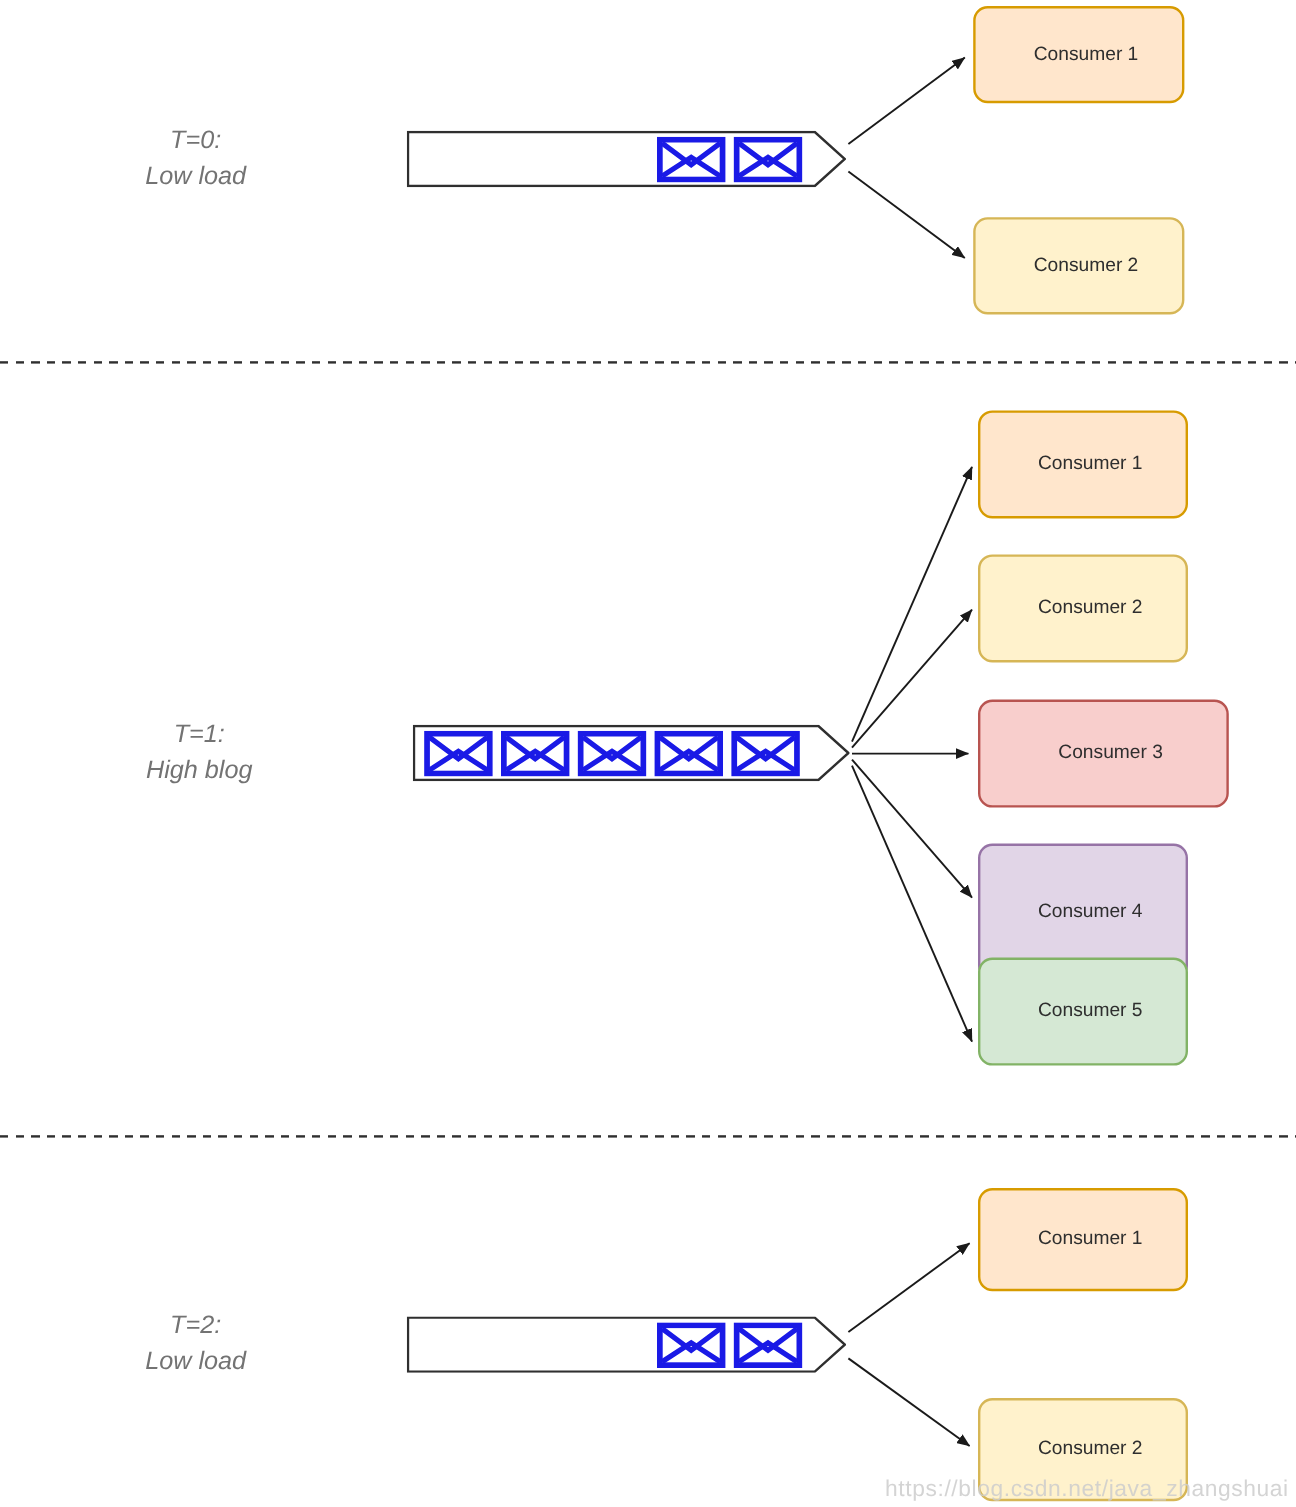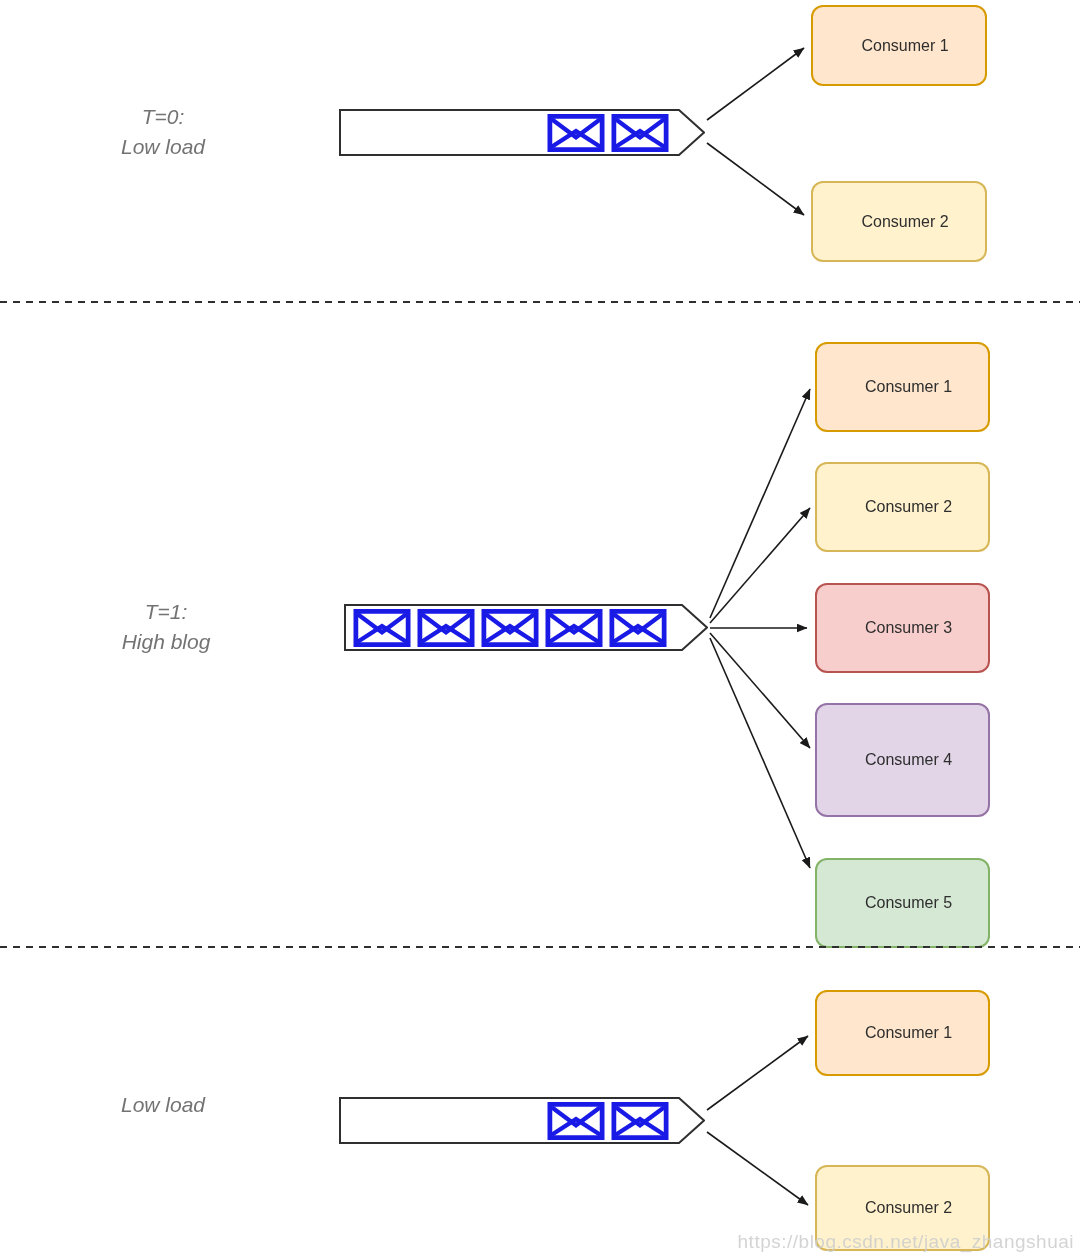--- a/index.html
+++ b/index.html
@@ -125,33 +125,34 @@
   </svg>
 </div>
   </div>
 
   <div class="consumer" style="left: 815px; top: 342px; width: 175px; height: 90px; background-color: rgb(255, 230, 204); border-color: rgb(215, 155, 0);">
     <span>Consumer 1</span>
   </div>
   <div class="consumer" style="left: 815px; top: 462px; width: 175px; height: 90px; background-color: rgb(255, 242, 204); border-color: rgb(214, 182, 86);">
     <span>Consumer 2</span>
   </div>
-  <div class="consumer" style="left: 815px; top: 583px; width: 175px; height: 90px; background-color: rgb(248, 206, 204); border-color: rgb(184, 84, 80);">
+  <div class="consumer" style="left: 815px; top: 583px; width: 209px; height: 90px; background-color: rgb(248, 206, 204); border-color: rgb(184, 84, 80);">
     <span>Consumer 3</span>
   </div>
   <div class="consumer" style="left: 815px; top: 703px; width: 175px; height: 114px; background-color: rgb(225, 213, 231); border-color: rgb(150, 115, 166);">
     <span>Consumer 4</span>
   </div>
-  <div class="consumer" style="left: 815px; top: 858px; width: 175px; height: 90px; background-color: rgb(213, 232, 212); border-color: rgb(130, 179, 102);">
+  <div class="consumer" style="left: 815px; top: 798px; width: 175px; height: 90px; background-color: rgb(213, 232, 212); border-color: rgb(130, 179, 102);">
     <span>Consumer 5</span>
   </div>
 
   <div class="divider" style="top:946px"></div>
 
   <div class="tlabel" style="left:58px;top:1090px">
+    <div>T=2:</div>
     <div>Low load</div>
   </div>
 
   <div class="queue" style="left:339px;top:1097px;width:366px;height:47px">
     <svg class="queue-shape" width="366" height="47" viewBox="0 0 366 47">
       <polygon points="1,1 340,1 365,23.5 340,46 1,46"></polygon>
     </svg>
     <div class="msgs align-right">
   <svg class="env" width="58" height="38" viewBox="0 0 60 40">
     <rect x="2.5" y="2.5" width="55" height="35"></rect>

